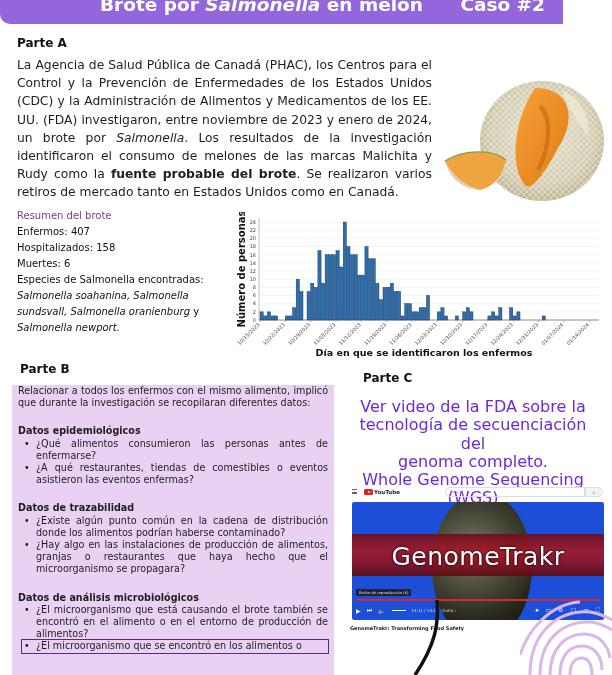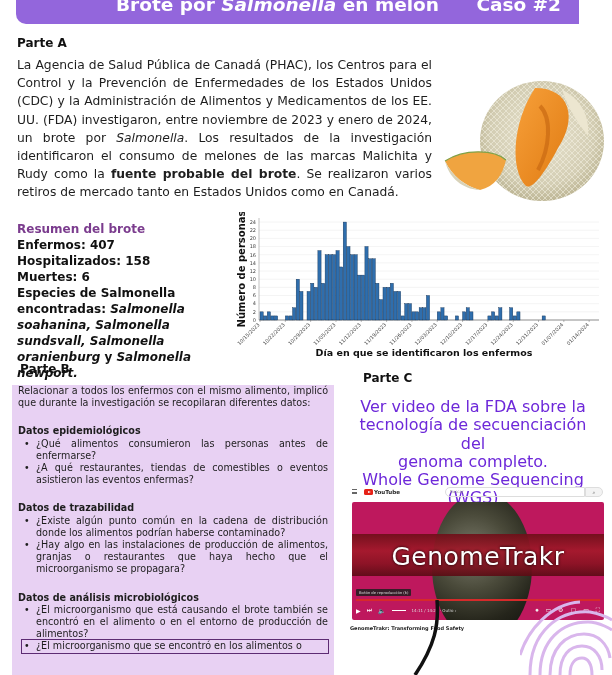--- a/index.html
+++ b/index.html
@@ -1,39 +1,39 @@
 <!DOCTYPE html>
 <html><head>
 <meta charset="utf-8">
 <style>
   * { box-sizing: border-box; margin: 0; padding: 0; }
   html, body { width: 612px; height: 675px; overflow: hidden; background: #ffffff; }
   body { font-family: "DejaVu Sans", "Liberation Sans", sans-serif; color: #1a1a1a; position: relative; }
 
   .header {
-    position: absolute; left: 16px; top: 0; width: 563px; height: 24px;
+    position: absolute; left: 0; top: 0; width: 563px; height: 24px;
     background: #9366dc; border-bottom-left-radius: 10px;
     color: #fff; font-weight: bold;
   }
   .header .title { position: absolute; left: 100px; top: -6px; font-size: 18.5px; white-space: nowrap; }
   .header .title i { font-style: italic; }
   .header .caso { position: absolute; right: 18px; top: -6px; font-size: 18.5px; }
 
   .part-label { position: absolute; font-weight: bold; font-size: 12px; color: #111; }
 
   .intro {
     position: absolute; left: 17px; top: 56px; width: 415px;
     font-size: 12.3px; line-height: 18.2px; text-align: justify; color: #1e1e1e;
   }
   .intro b { font-weight: bold; }
   .intro i { font-style: italic; }
 
   .melon { position: absolute; left: 440px; top: 78px; width: 170px; height: 130px; }
 
-  .summary { position: absolute; left: 17px; top: 221px; width: 220px; font-size: 12px; line-height: 16px; font-weight: bold; color: #111; }
+  .summary { position: absolute; left: 17px; top: 208px; width: 220px; font-size: 10px; line-height: 16px; font-weight: normal; color: #111; }
   .summary .s-title { color: #7b3c8e; }
   .summary i { font-style: italic; }
 
   .chart { position: absolute; left: 232px; top: 212px; width: 380px; height: 150px; }
   .chart svg { display: block; }
   .chart .ylabel { font-family: "DejaVu Sans", sans-serif; font-weight: bold; font-size: 10px; fill: #111; }
   .chart .xlabel { font-family: "DejaVu Sans", sans-serif; font-weight: bold; font-size: 9.5px; fill: #111; }
   .chart .tick { font-family: "DejaVu Sans", sans-serif; font-size: 5px; fill: #444; }
 
   .partb-box {
@@ -52,21 +52,21 @@
 
   .yt { position: absolute; left: 350px; top: 485px; width: 256px; height: 150px; }
   .yt-top { position: absolute; left: 0; top: 0; width: 256px; height: 14px; display: flex; align-items: center; }
   .yt-menu { position: absolute; left: 2px; top: 4px; width: 5px; height: 5px; border-top: 1px solid #666; border-bottom: 1px solid #666; }
   .yt-menu::after { content: ""; position: absolute; left: 0; top: 1.5px; width: 5px; height: 1px; background: #666; }
   .yt-logo { position: absolute; left: 14px; top: 3px; height: 8px; display: flex; align-items: center; gap: 1px; font-size: 5.5px; font-weight: bold; color: #222; }
   .yt-logo .play { width: 9px; height: 6px; background: #e62117; border-radius: 1.5px; position: relative; }
   .yt-logo .play::after { content: ""; position: absolute; left: 3.5px; top: 1.5px; border-left: 3px solid #fff; border-top: 1.5px solid transparent; border-bottom: 1.5px solid transparent; }
   .yt-search { position: absolute; left: 95px; top: 2px; width: 140px; height: 10px; border: 1px solid #ddd; border-radius: 5px 0 0 5px; font-size: 4px; color: #999; padding-left: 4px; line-height: 8px; }
   .yt-search-btn { position: absolute; left: 235px; top: 2px; width: 18px; height: 10px; background: #f3f3f3; border: 1px solid #ddd; border-radius: 0 5px 5px 0; font-size: 5px; text-align: center; line-height: 8px; color: #555; }
-  .yt-video { position: absolute; left: 2px; top: 17px; width: 252px; height: 118px; background: #be185d; overflow: hidden; border-radius: 2px; }
+  .yt-video { position: absolute; left: 2px; top: 17px; width: 252px; height: 118px; background: #1d4ed8; overflow: hidden; border-radius: 2px; }
   .yt-globe { position: absolute; left: 80px; top: -10px; width: 100px; height: 150px; border-radius: 50%;
     background: radial-gradient(circle at 40% 40%, #7a7a6a 0%, #4a4a3a 35%, #25251b 65%, #0a0a08 100%); }
   .yt-band { position: absolute; left: 0; top: 32px; width: 252px; height: 42px;
     background: linear-gradient(180deg, #6e0f18 0%, #a3192a 40%, #8a1322 70%, #5a0c14 100%); opacity: 0.92; }
   .yt-brand { position: absolute; left: 0; top: 40px; width: 252px; text-align: center; font-size: 25px; color: #ffffff; font-family: "DejaVu Sans", sans-serif; letter-spacing: 0.5px; text-shadow: 0 0 3px #000; }
   .yt-chip { position: absolute; left: 4px; top: 87px; font-size: 3.8px; color: #ddd; background: rgba(30,30,30,0.85); padding: 1px 3px; border-radius: 1px; }
   .yt-progress { position: absolute; left: 4px; top: 97px; width: 244px; height: 2px; background: #555; }
   .yt-progress .fill { width: 100%; height: 100%; background: #d62a2a; }
   .yt-controls { position: absolute; left: 4px; top: 103px; width: 244px; height: 10px; font-size: 4px; color: #ddd; display: flex; align-items: center; gap: 6px; }
   .yt-controls .ic { font-size: 6px; color: #fff; }

